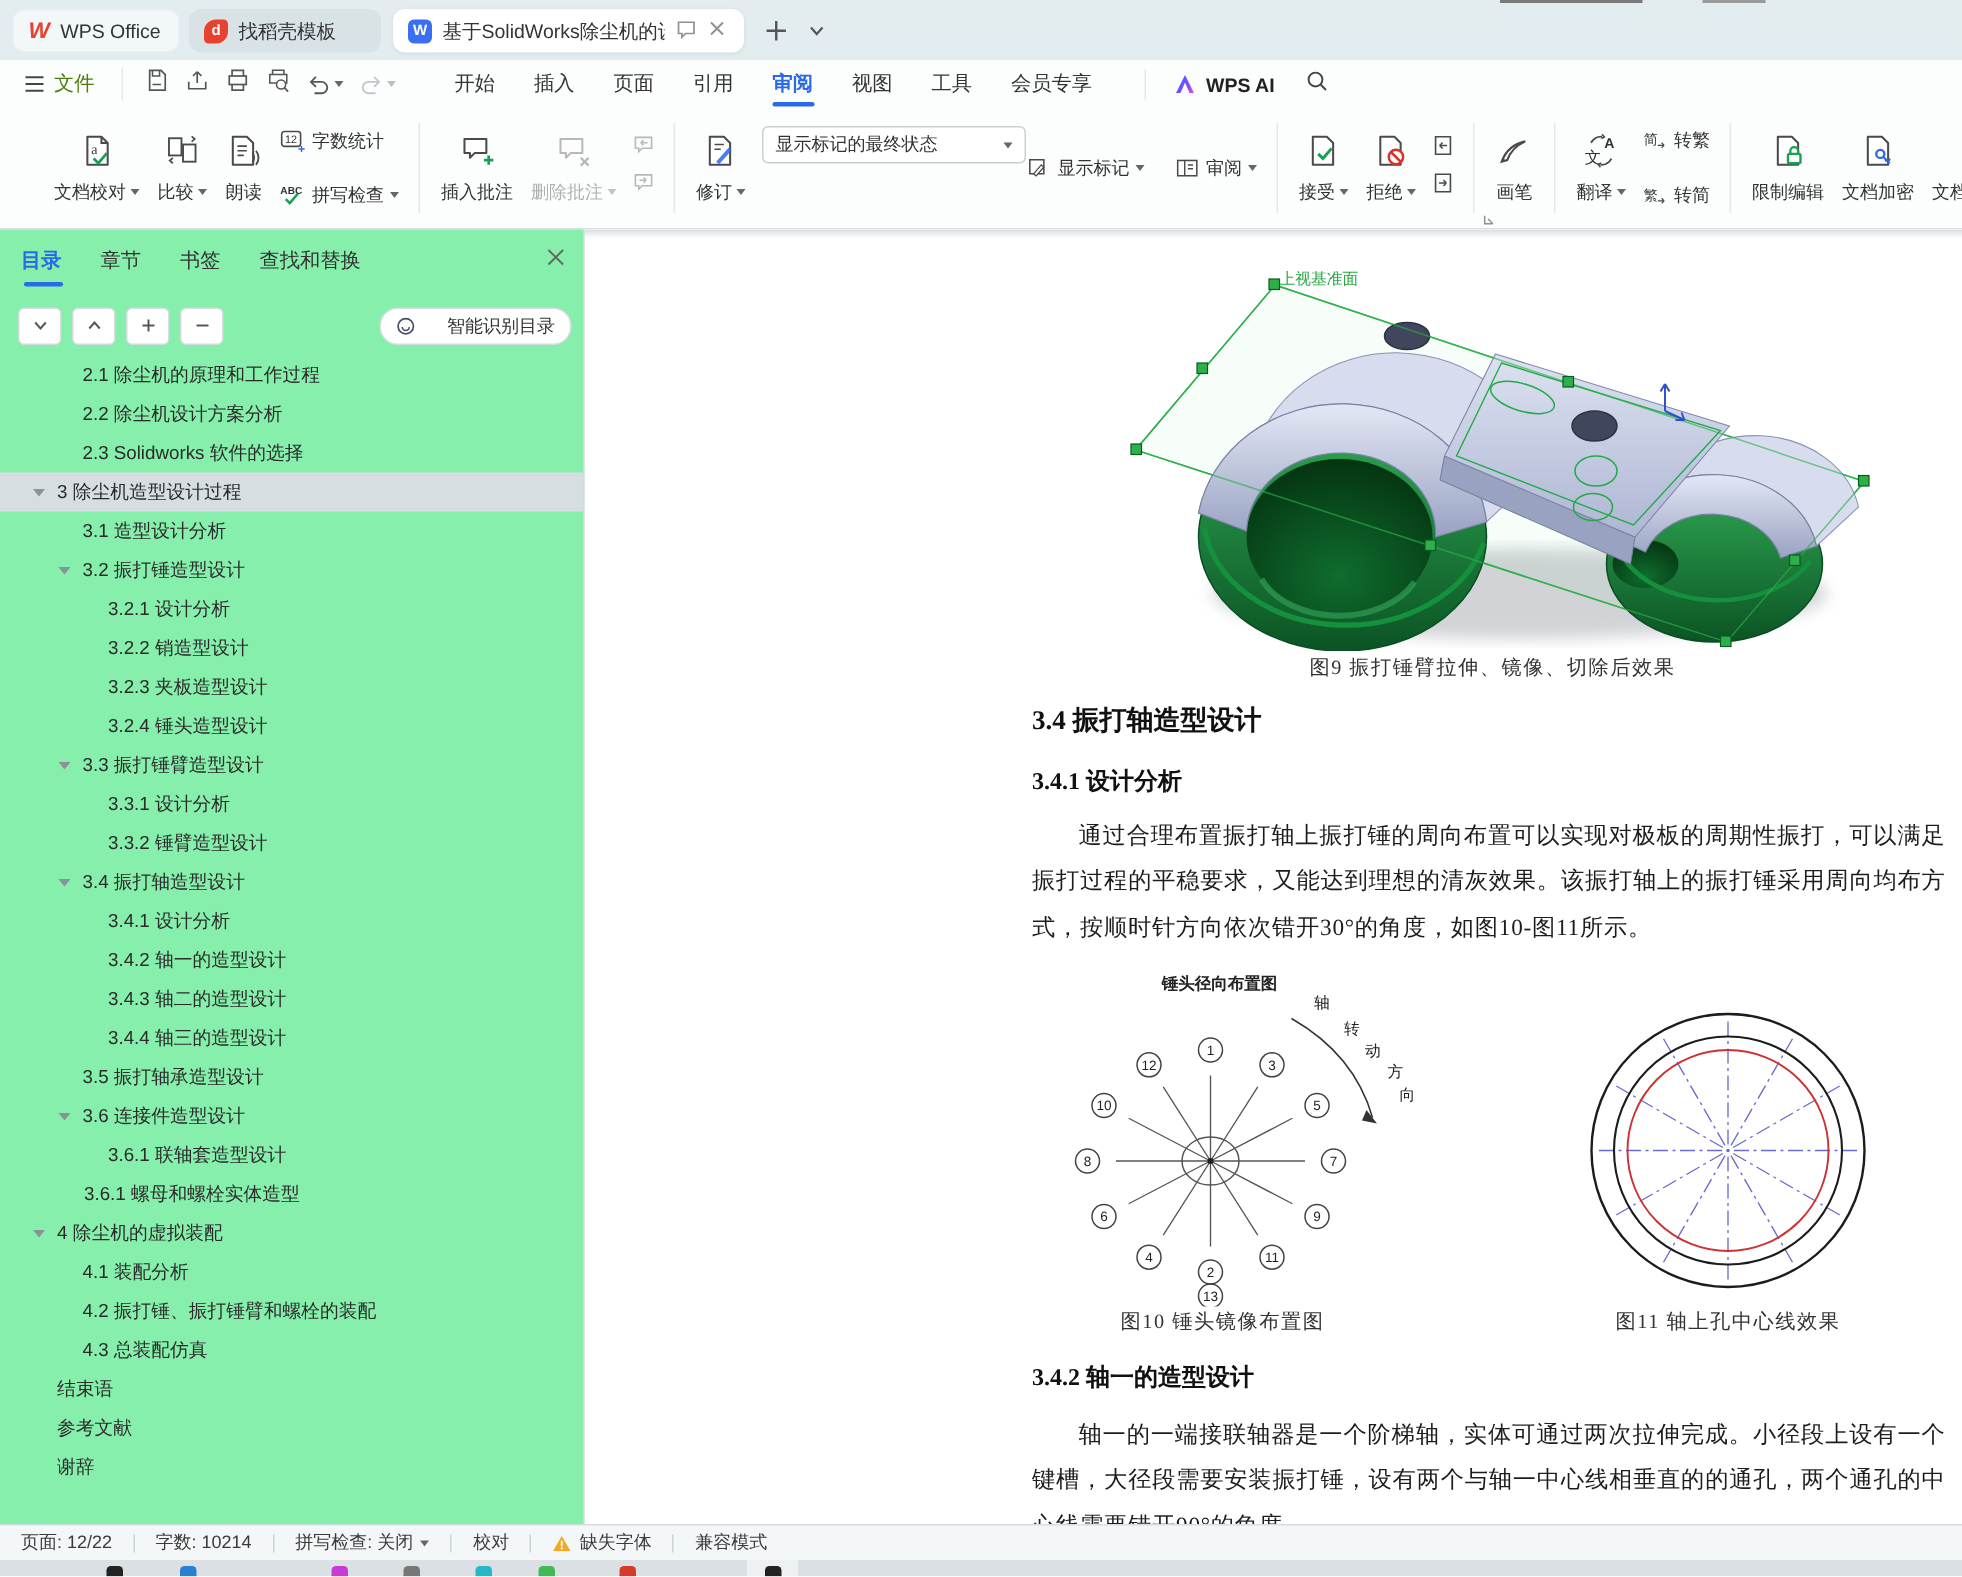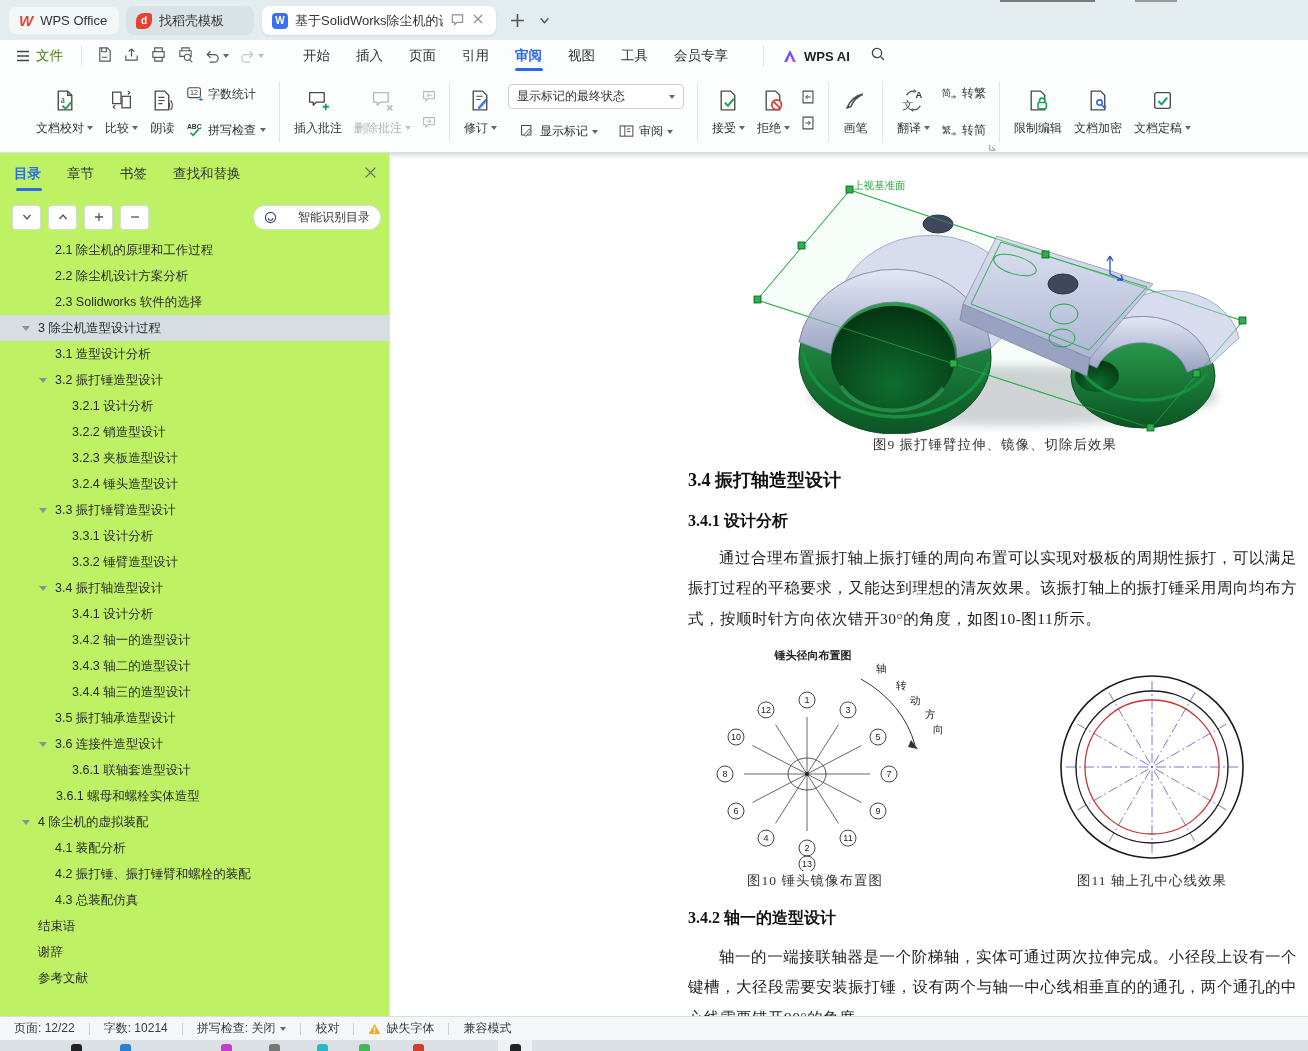--- a/index.html
+++ b/index.html
@@ -41,28 +41,28 @@
   #ribbon{position:absolute;left:0;top:72px;width:1308px;height:81px;background:#fcfdfd;
           border-bottom:1px solid #d9dfe1;display:flex;align-items:center;padding-left:30px;box-sizing:border-box;}
   .rbtn{display:flex;flex-direction:column;align-items:center;justify-content:center;gap:7px;
         height:66px;padding:0 6px;font-size:12px;color:#333;}
   .rbtn .lbl{display:flex;align-items:center;gap:3px;white-space:nowrap;}
   .rbtn.disabled{opacity:.38;}
   .vdiv{width:1px;height:60px;background:#e3e7e9;margin:0 8px;flex:0 0 auto;}
   .stackcol{display:flex;flex-direction:column;justify-content:space-between;height:54px;padding:0 5px;}
   .minibtn{display:flex;align-items:center;gap:4px;font-size:12px;color:#333;white-space:nowrap;}
   .arrstack{display:flex;flex-direction:column;justify-content:space-between;height:48px;padding:0 3px;}
-  .selwrap{display:flex;flex-direction:column;justify-content:space-between;height:56px;padding:16px 5px;}
+  .selwrap{display:flex;flex-direction:row;justify-content:space-between;height:56px;padding:16px 5px;}
   .selectbox{width:158px;height:23px;border:1px solid #c9cfd4;border-radius:4px;background:#fff;
              display:flex;align-items:center;justify-content:space-between;padding:0 8px;font-size:12px;color:#333;}
   .mini-row{display:flex;gap:20px;justify-content:center;}
   #ribbon-expand{position:absolute;left:988px;top:138px;}
 
   
-  #sidebar{position:absolute;left:0;top:153px;width:390px;height:863px;background:#bef264;border-right:1px solid #dde4e6;box-sizing:border-box;}
+  #sidebar{position:absolute;left:0;top:153px;width:390px;height:863px;background:#86efac;border-right:1px solid #dde4e6;box-sizing:border-box;}
   #sb-tabs{position:absolute;left:14px;top:12px;display:flex;gap:26px;}
   .sb-tab{position:relative;font-size:13.5px;color:#333;padding-bottom:8px;}
   .sb-tab.active{color:#2a6ae9;font-weight:bold;}
   .sb-tab.active::after{content:"";position:absolute;left:2px;bottom:0;width:26px;height:3px;border-radius:2px;background:#2a6ae9;}
   #sb-close{position:absolute;right:12px;top:12px;}
   #sb-controls{position:absolute;left:12px;top:52px;right:8px;height:24px;display:flex;align-items:center;}
   .sbtn{width:27px;height:23px;background:#fff;border:1px solid #d4dcdf;border-radius:4px;
         display:flex;align-items:center;justify-content:center;margin-right:7px;}
   #smart-btn{position:absolute;right:0;top:0;height:23px;border-radius:12px;background:#fff;border:1px solid #d4dcdf;
              padding:0 10px;font-size:12px;color:#333;display:flex;align-items:center;gap:21px;}
@@ -582,24 +582,24 @@
         <div class="trow">
           <span style="margin-left: 55px;">4.2 振打锤、振打锤臂和螺栓的装配</span>
         </div>
         <div class="trow">
           <span style="margin-left: 55px;">4.3 总装配仿真</span>
         </div>
         <div class="trow">
           <span style="margin-left: 38px;">结束语</span>
         </div>
         <div class="trow">
+          <span style="margin-left: 38px;">参考文献</span>
+        </div>
+        <div class="trow">
           <span style="margin-left: 38px;">谢辞</span>
-        </div>
-        <div class="trow">
-          <span style="margin-left: 38px;">参考文献</span>
         </div>
       </div>
   </div>
 
   <div id="docarea">
     <div id="doc-shadow"></div>
 
     <svg class="abs" style="left:355px;top:9px;" width="510" height="272" viewBox="0 0 510 272">
       <defs>
         <linearGradient id="gSilver" x1="0" y1="0" x2="0" y2="1">

